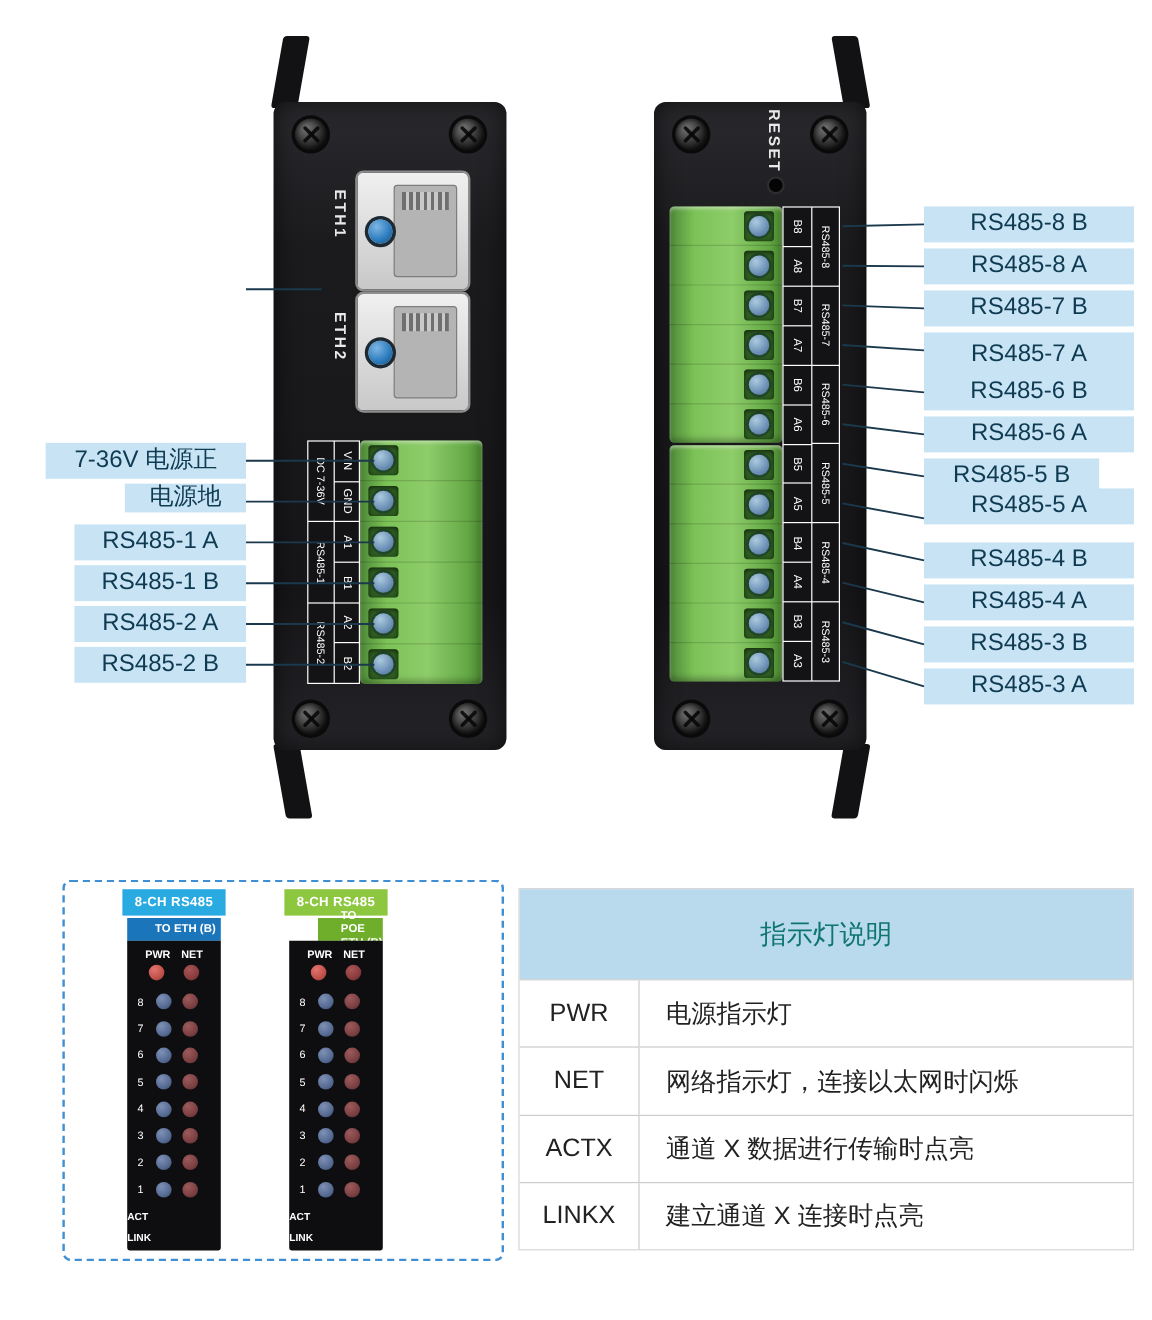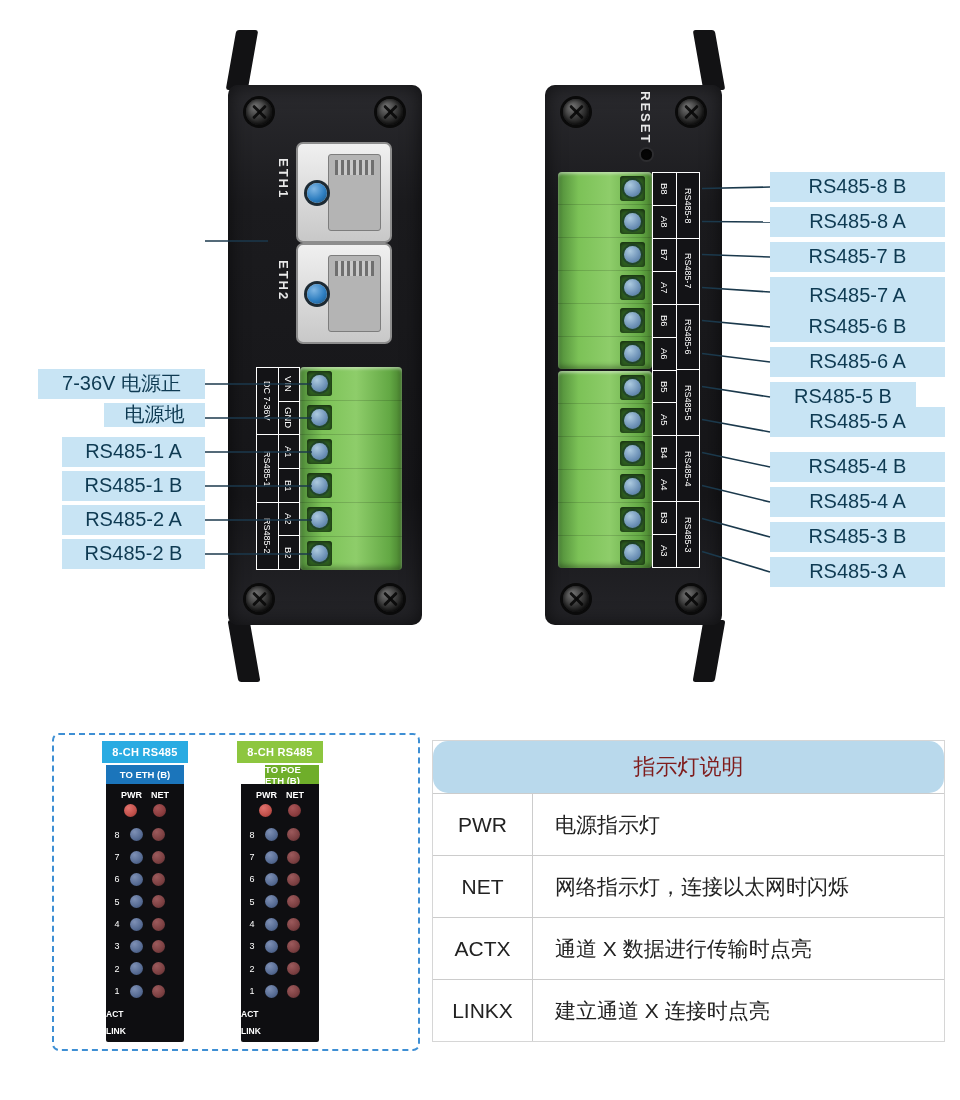--- a/index.html
+++ b/index.html
@@ -44,39 +44,39 @@
   .callout { position:absolute; background:#c8e4f4; color:#0e3a52; display:flex; flex-direction:column; align-items:center; justify-content:center; font-size:20px; line-height:1.28; text-align:center; }
 
   
   .connectors { position:absolute; left:0; top:0; pointer-events:none; }
   .connectors line { stroke:#1b394c; stroke-width:1.6; }
 
   
   .led-group { position:absolute; border:2px dashed #3e8fd4; border-radius:7px; }
   .led-panel { position:absolute; width:86px; height:301px; display:flex; flex-direction:column; }
   .led-head { height:22px; color:#fff; font-size:11px; font-weight:bold; display:flex; align-items:center; justify-content:center; letter-spacing:.3px; }
-  .led-sub { height:19px; margin:2px 4px 0; color:#fff; font-size:9.5px; font-weight:bold; display:flex; align-items:center; justify-content:center; }
+  .led-sub { height:19px; margin:2px 4px 0; color:#fff; font-size:9.5px; font-weight:bold; display:flex; align-items:center; justify-content:center;padding-left:19px; }
   .p1 .led-head { background:#29abe2; } .p1 .led-sub { background:#1b75bb; }
   .p2 .led-head { background:#8dc63f; } .p2 .led-sub { background:#6fae2a;margin-left:28px; }
   .led-body { margin:0 4px; flex:1; background:#0e0e11; display:flex; flex-direction:column; border-radius:0 0 2px 2px; }
   .lp-labels { display:flex; justify-content:center; gap:9px; color:#fff; font-size:9px; font-weight:bold; margin-top:6px; }
   .lp-leds { display:flex; justify-content:center; gap:16px; margin-top:4px; }
   .led { width:13px; height:13px; border-radius:50%; display:inline-block; }
   .led-pwr { background:radial-gradient(circle at 35% 30%, #e2736e, #c0504a 60%, #8c3230); }
   .led-net { background:radial-gradient(circle at 35% 30%, #a85557, #8a3c3e 60%, #5e2628); }
   .led-a { background:radial-gradient(circle at 35% 30%, #7e90b5, #566b93 60%, #36486b); }
   .led-b { background:radial-gradient(circle at 35% 30%, #9c5a5c, #7c4042 60%, #522a2c); }
   .ch-rows { flex:1; display:flex; flex-direction:column; justify-content:space-evenly; padding:2px 0; }
   .ch-row { display:flex; align-items:center; padding-left:7px; gap:9px; }
   .ch-num { width:8px; color:#fff; font-size:9px; text-align:center; }
   .lp-bottom { display:flex; justify-content:center; gap:7px; color:#fff; font-size:8.5px; font-weight:bold; margin-bottom:6px;flex-direction:column; }
 
   
   .ind-table { position:absolute; display:flex; flex-direction:column; border:1px solid #d6d6d6; color:#333; }
-  .t-head { height:52px; background:#b9d9ec; color:#7f1d1d; font-size:22px; display:flex; align-items:center; justify-content:center;border-radius:15px; }
+  .t-head { height:75px; background:#b9d9ec; color:#0f766e; font-size:22px; display:flex; align-items:center; justify-content:center; }
   .t-row { flex:1; display:flex; border-top:1px solid #cccccc; font-size:21px; }
   .t-key { width:100px; display:flex; align-items:center; justify-content:center; border-right:1px solid #cccccc; color:#222; }
   .t-desc { flex:1; display:flex; align-items:center; padding-left:22px; color:#222; }
 </style>
 </head>
 <body>
 
 <div class="canvas">
 
   <div class="flange" style="left:231px;top:30px;width:22px;height:60px;transform:skewX(-10deg);"></div>

